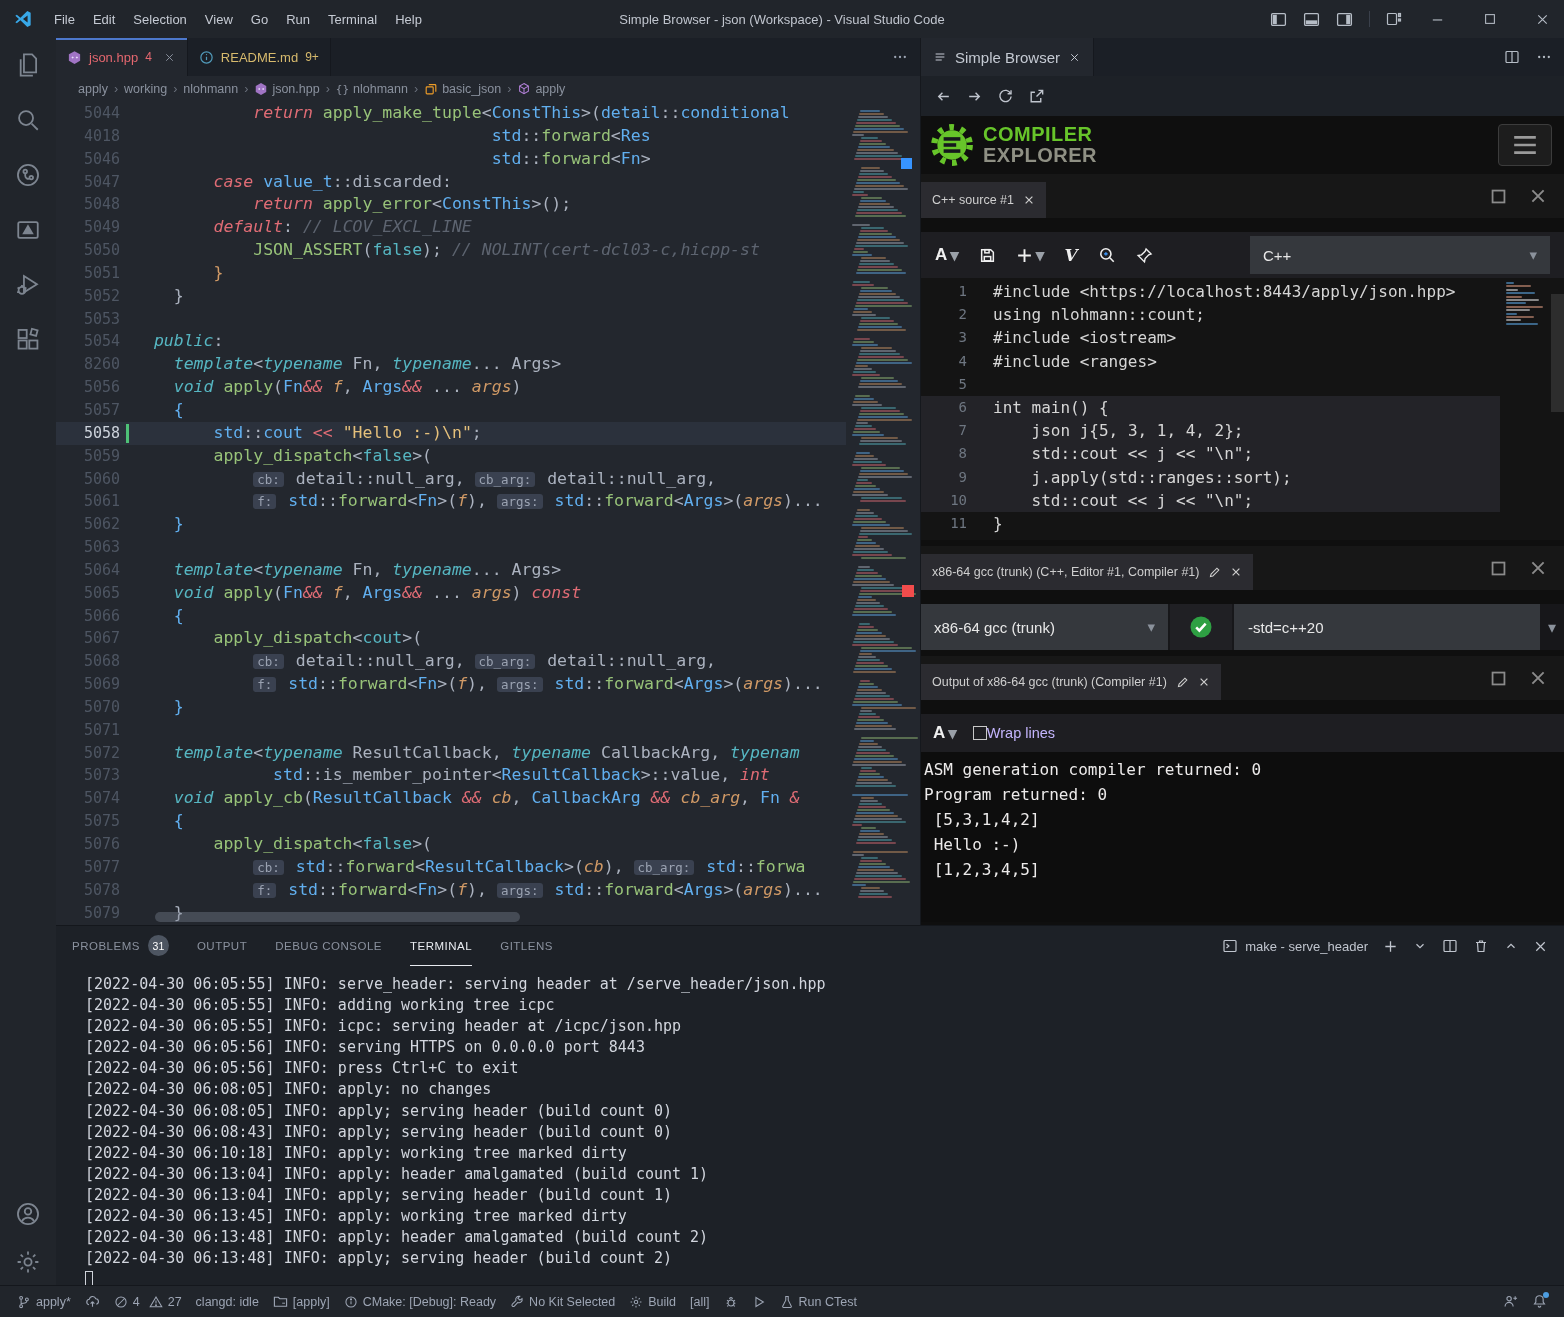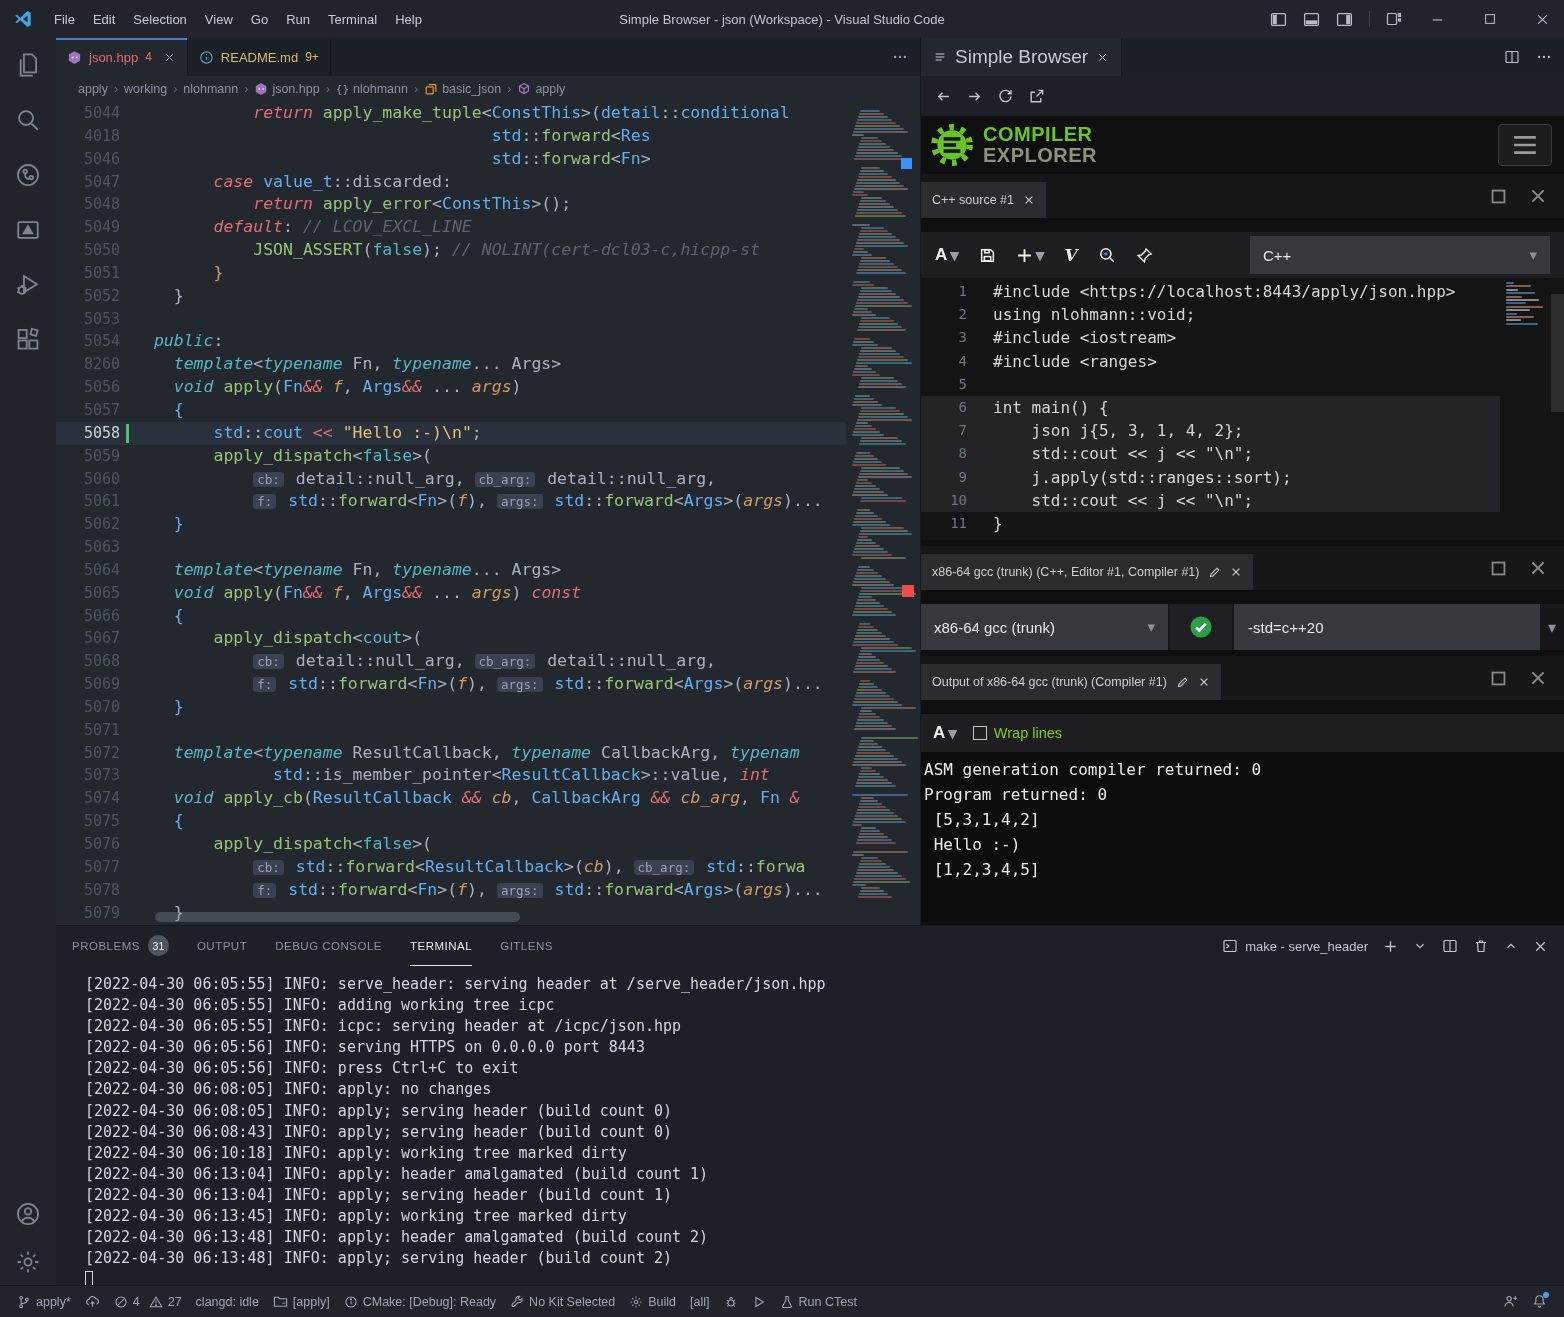--- a/index.html
+++ b/index.html
@@ -62,21 +62,21 @@
   .tk-hint{background:#3a4150;color:#9aa2b1;border-radius:3px;padding:0 4px;margin-right:2px;font-size:12.5px;font-style:normal}
   .minimap{position:absolute;right:0;top:0;width:72px;bottom:14px;background:#23272e;overflow:hidden;padding-top:2px}
   .mm-row{height:2px;margin-bottom:1px;border-radius:1px}
   .mm-marker-find{position:absolute;right:8px;top:56px;width:11px;height:11px;background:#3794ff}
   .mm-marker-err{position:absolute;right:6px;top:483px;width:12px;height:12px;background:#f14c4c}
   .hscrollbar{position:absolute;left:99px;bottom:3px;width:365px;height:10px;background:rgba(125,135,150,.38);border-radius:5px}
 
   
   .browser-group{position:absolute;left:920px;top:38px;width:644px;height:887px;background:#0f0f0f;border-left:1px solid #15181d}
   .btabbar{height:38px;background:#1b1f26;display:flex;align-items:stretch}
-  .btab{display:flex;align-items:center;gap:8px;padding:0 12px;background:#23272e;color:#c5cad3;font-size:19px;border-right:1px solid #15181e}
+  .btab{display:flex;align-items:center;gap:8px;padding:0 12px;background:#23272e;color:#c5cad3;font-size:15px;border-right:1px solid #15181e}
   .btab-actions{margin-left:auto;display:flex;align-items:center;gap:16px;padding-right:12px;color:#b6bdc6}
   .btoolbar{height:40px;background:#1d2127;display:flex;align-items:center;gap:14px;padding:0 14px;color:#c0c5ce}
   .url-field{flex:1;height:26px;background:#14171c;border-radius:3px;display:flex;align-items:center;padding:0 9px;font-size:13.5px;color:#c5cad3}
 
   .ce{position:absolute;left:0;top:78px;right:0;bottom:0;background:#0f0f0f;color:#d6d6d6;overflow:hidden}
   .ce-header{height:58px;display:flex;align-items:center;padding:0 12px 0 8px}
   .ce-logo-text{margin-left:8px;font-weight:bold;font-size:20px;letter-spacing:.5px;line-height:21px}
   .ce-logo-text .l1{color:#67c52a}
   .ce-logo-text .l2{color:#8f9084}
   .ce-burger{margin-left:auto;width:54px;height:42px;border:1px solid #3c3c3c;border-radius:4px;background:#1d1d1d;display:grid;place-items:center;color:#9a9a9a}
@@ -99,21 +99,21 @@
   .monaco-mini .mm-row{height:2px;margin-bottom:1.4px}
   .monaco-scroll{position:absolute;right:0;top:16px;width:13px;height:118px;background:#2d2d2d}
   .compiler-row{height:46px;margin-top:14px;background:#17171a;display:flex;align-items:stretch}
   .cmp-select{width:247px;background:#35383d;display:flex;align-items:center;padding:0 13px;font-size:15px;color:#e8e8e8}
   .cmp-select .sel-caret{margin-left:auto;color:#8b929c}
   .cmp-check{width:62px;margin-left:2px;background:#202024;display:grid;place-items:center}
   .cmp-opts{flex:1;margin-left:2px;background:#35383d;display:flex;align-items:center;padding:0 14px;font-size:15px;color:#e8e8e8}
   .cmp-endcaret{width:24px;display:grid;place-items:center;color:#8b929c;background:#17171a}
   .pane-tabrow.p2{margin-top:6px}
   .out-toolbar{height:38px;margin-top:14px;background:#1e1e22;display:flex;align-items:center;gap:16px;padding:0 12px;color:#f0f0f0}
-  .wrap-box{display:flex;align-items:center;gap:7px;font-size:14.5px;color:#84cc16}
+  .wrap-box{display:flex;align-items:center;gap:0;font-size:14.5px;color:#c4b5fd}
   .checkbox{width:14px;height:14px;border:1.5px solid #c8c8c8;background:transparent}
   #ce-output{background:#0d0d0d;font:16px/25px "DejaVu Sans Mono",monospace;color:#eceaea;padding:5px 0 0 3px;white-space:pre;height:170px}
 
   
   .panel{position:absolute;left:56px;top:925px;right:0;height:360px;background:#1d2127;border-top:1px solid #14171c}
   .panel-header{height:40px;display:flex;align-items:stretch;padding:0 16px}
   #panel-tabs{display:flex;align-items:stretch}
   .ptab{display:flex;align-items:center;gap:8px;margin-right:28px;font-size:11.5px;letter-spacing:.5px;color:#8a919e;border-bottom:1px solid transparent;cursor:default}
   .ptab.active{color:#e8ebf0;border-bottom-color:#e8ebf0}
   .pbadge{width:21px;height:21px;border-radius:50%;background:#4d5561;color:#fff;font-size:10.5px;display:grid;place-items:center;letter-spacing:0}
@@ -782,21 +782,21 @@
           </svg>
         </span>
       <div class="lang-select">
         <span>C++</span>
         <span class="sel-caret">▾</span>
       </div>
     </div>
     <div class="monaco">
       <div id="monaco-lines">
           <div class="mrow"><span class="lnum">1</span><span class="ltext"><span class="tk-mk">#include</span><span class="tk-mp"> </span><span class="tk-ms">&lt;</span><span class="tk-ml">https://localhost:8443/apply/json.hpp</span><span class="tk-ms">&gt;</span></span></div>
-          <div class="mrow"><span class="lnum">2</span><span class="ltext"><span class="tk-mk">using</span><span class="tk-mp"> nlohmann::void;</span></span></div>
+          <div class="mrow"><span class="lnum">2</span><span class="ltext"><span class="tk-mk">using</span><span class="tk-mp"> nlohmann::count;</span></span></div>
           <div class="mrow"><span class="lnum">3</span><span class="ltext"><span class="tk-mk">#include</span><span class="tk-mp"> </span><span class="tk-ms">&lt;iostream&gt;</span></span></div>
           <div class="mrow"><span class="lnum">4</span><span class="ltext"><span class="tk-mk">#include</span><span class="tk-mp"> </span><span class="tk-ms">&lt;ranges&gt;</span></span></div>
           <div class="mrow"><span class="lnum">5</span><span class="ltext"></span></div>
           <div class="mrow hl"><span class="lnum">6</span><span class="ltext"><span class="tk-mk">int</span><span class="tk-mp"> main() {</span></span></div>
           <div class="mrow hl"><span class="lnum">7</span><span class="ltext"><span class="tk-mp">    json j{</span><span class="tk-mn">5</span><span class="tk-mp">, </span><span class="tk-mn">3</span><span class="tk-mp">, </span><span class="tk-mn">1</span><span class="tk-mp">, </span><span class="tk-mn">4</span><span class="tk-mp">, </span><span class="tk-mn">2</span><span class="tk-mp">};</span></span></div>
           <div class="mrow hl"><span class="lnum">8</span><span class="ltext"><span class="tk-mp">    std::cout &lt;&lt; j &lt;&lt; </span><span class="tk-ms">"\n"</span><span class="tk-mp">;</span></span></div>
           <div class="mrow hl"><span class="lnum">9</span><span class="ltext"><span class="tk-mp">    j.apply(std::ranges::sort);</span></span></div>
           <div class="mrow hl"><span class="lnum">10</span><span class="ltext"><span class="tk-mp">    std::cout &lt;&lt; j &lt;&lt; </span><span class="tk-ms">"\n"</span><span class="tk-mp">;</span></span></div>
           <div class="mrow"><span class="lnum">11</span><span class="ltext"><span class="tk-mp">}</span></span></div>
         </div>

